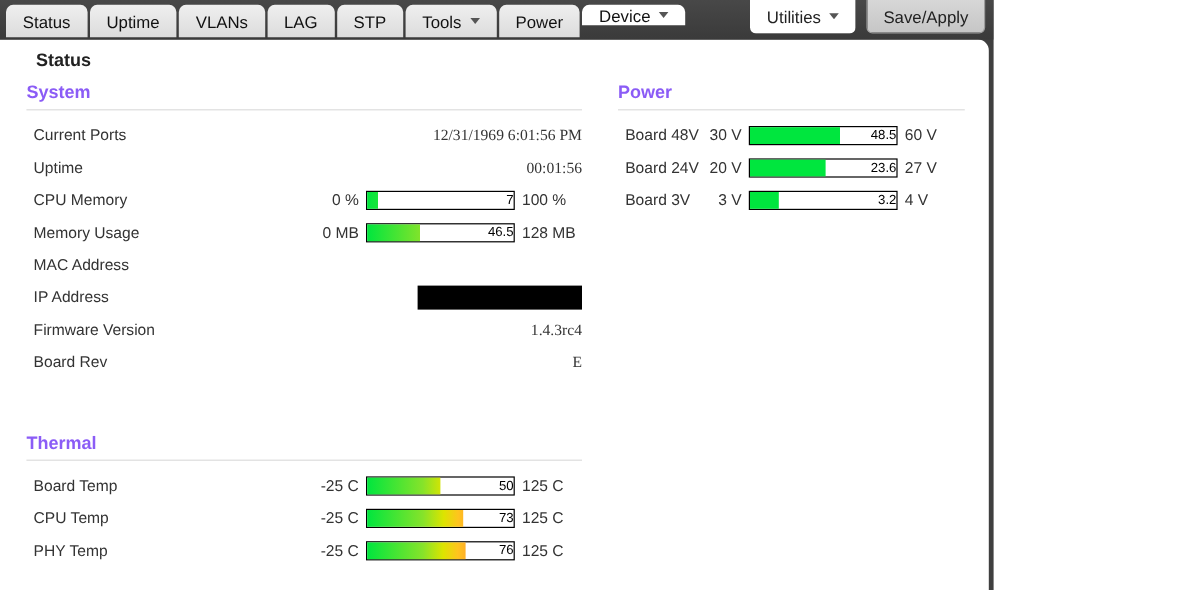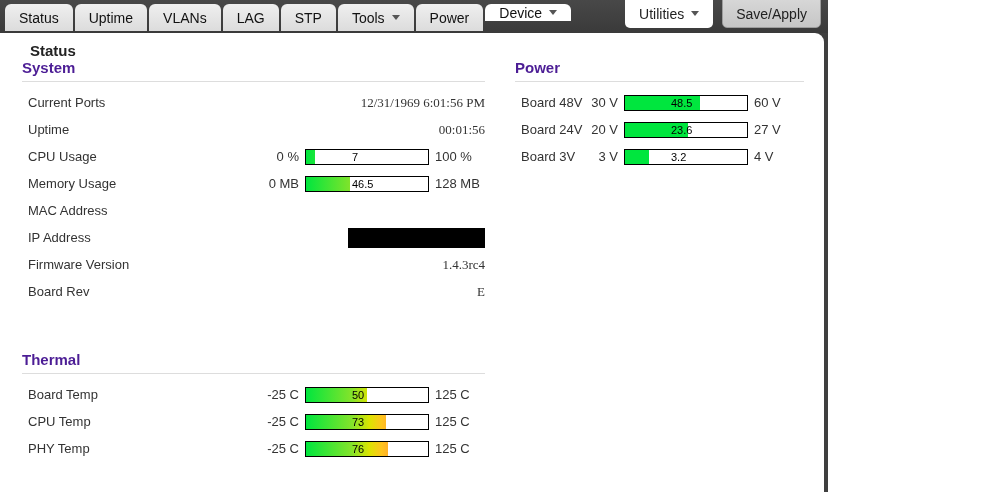--- a/index.html
+++ b/index.html
@@ -87,21 +87,22 @@
 
   .page-title {
     font-size: 15px;
     font-weight: bold;
     color: #222;
     margin: 9px 0 0 8px;
   }
   .section-title {
     font-size: 15px;
     font-weight: bold;
-    color: #4c1d95;
+    color: #8b5cf6;
+    margin-top: 10px;
   }
   .section hr {
     border: none;
     border-top: 1px solid #dddddd;
     margin: 5px 0 7px;
   }
   .section-thermal { margin-top: 46px; }
 
   
   .row {
@@ -131,21 +132,21 @@
     border: 1px solid #000;
     background: #fff;
   }
   .gauge-fill {
     position: absolute;
     left: 0; top: 0; bottom: 0;
   }
   .gauge-value {
     position: absolute;
     left: 0; right: 0; top: 0; bottom: 0;
-    text-align: left;
+    text-align: right;
     font-size: 11px;
     line-height: 14px;
     color: #000;
     margin-left: 46px;
   }
   .gauge-max { margin-left: 6px; width: 50px; }
 
   .redacted {
     display: inline-block;
     width: 137px;
@@ -225,21 +226,21 @@
             </div>
             <div class="row">
               <span class="row-label">Uptime</span>
               <span class="row-right">
 
                 <span class="row-value">00:01:56</span>
 
               </span>
             </div>
             <div class="row">
-              <span class="row-label">CPU Usage</span>
+              <span class="row-label">CPU Memory</span>
               <span class="row-right">
                 <span class="gauge-wrap">
                   <span class="gauge-min">0 %</span>
                   <span class="gauge">
                     <span class="gauge-fill" style="width: 7%; background: linear-gradient(90deg, rgb(0, 230, 62) 0%, rgb(134, 227, 42) 542.9%, rgb(220, 228, 0) 742.9%, rgb(255, 196, 30) 885.7%, rgb(255, 160, 48) 1028.6%, rgb(255, 59, 0) 1428.6%);"></span>
                     <span class="gauge-value">7</span>
                   </span>
                   <span class="gauge-max">100 %</span>
                 </span>
 

